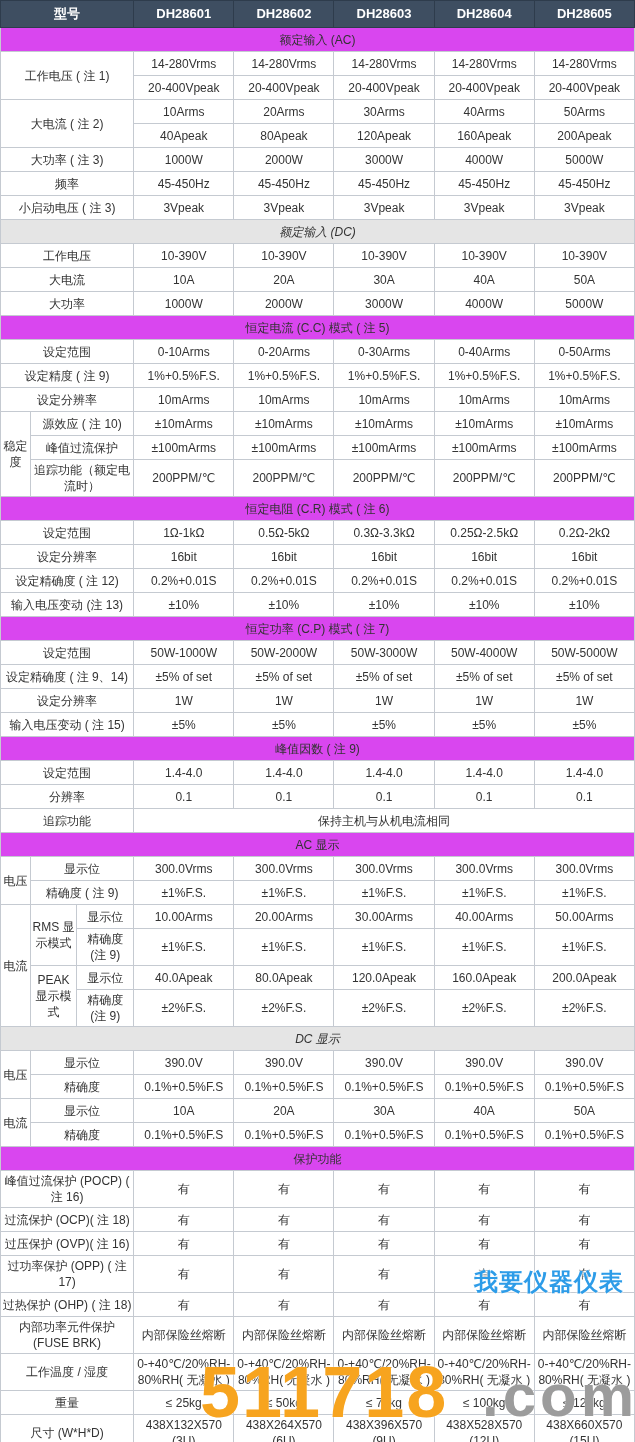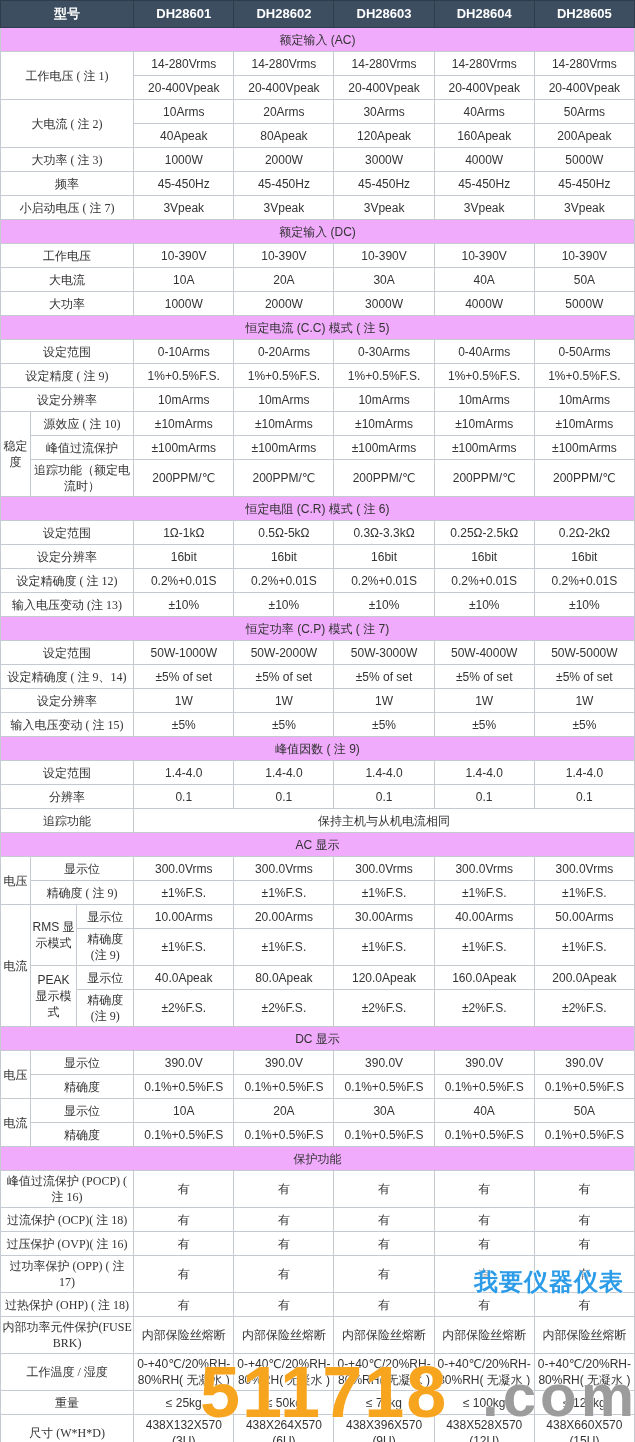--- a/index.html
+++ b/index.html
@@ -30,28 +30,28 @@
   }
   table.spec thead th{
     background:#3e4e61;
     color:#ffffff;
     font-weight:bold;
     font-size:13px;
     height:22px;
     border-color:#2e3c4c;
   }
   td.band{
-    background:#f0abfc;
+    background:#d946ef;
     font-size:12.5px;
     height:15px;
     padding:3px 0;
     color:#333;
   }
-  td.band.purple{ background:#f0abfc; }
-  td.lbl{ font-size:12px;font-family:Liberation Serif, serif; }
+  td.band.purple{ background:#e5e5e5;font-style:italic; }
+  td.lbl{ font-size:12px; }
   td.grp, td.sub{ font-size:12px; padding:2px 0; }
   td.val{ font-size:12px; }
   td.sm{ font-size:10.5px; line-height:13px;margin-left:40px; }
   td.merged{ font-size:12px;font-family:Liberation Serif, serif; }
 
   .wm{ position:absolute; left:0; top:0; width:635px; height:1442px; pointer-events:none; }
   .wm-cn{
     position:absolute; left:474px; top:1266px;
     font-size:24px; font-weight:bold; color:#2d9ce8;
     white-space:nowrap; letter-spacing:1px;
@@ -140,21 +140,21 @@
         </tr>
         <tr>
           <td colspan="3" class="lbl">频率</td>
           <td class="val">45-450Hz</td>
           <td class="val">45-450Hz</td>
           <td class="val">45-450Hz</td>
           <td class="val">45-450Hz</td>
           <td class="val">45-450Hz</td>
         </tr>
         <tr>
-          <td colspan="3" class="lbl">小启动电压 ( 注 7)</td>
+          <td colspan="3" class="lbl">小启动电压 ( 注 3)</td>
           <td class="val">3Vpeak</td>
           <td class="val">3Vpeak</td>
           <td class="val">3Vpeak</td>
           <td class="val">3Vpeak</td>
           <td class="val">3Vpeak</td>
         </tr>
         <tr>
           <td colspan="8" class="band purple">额定输入 (DC)</td>
         </tr>
         <tr>

